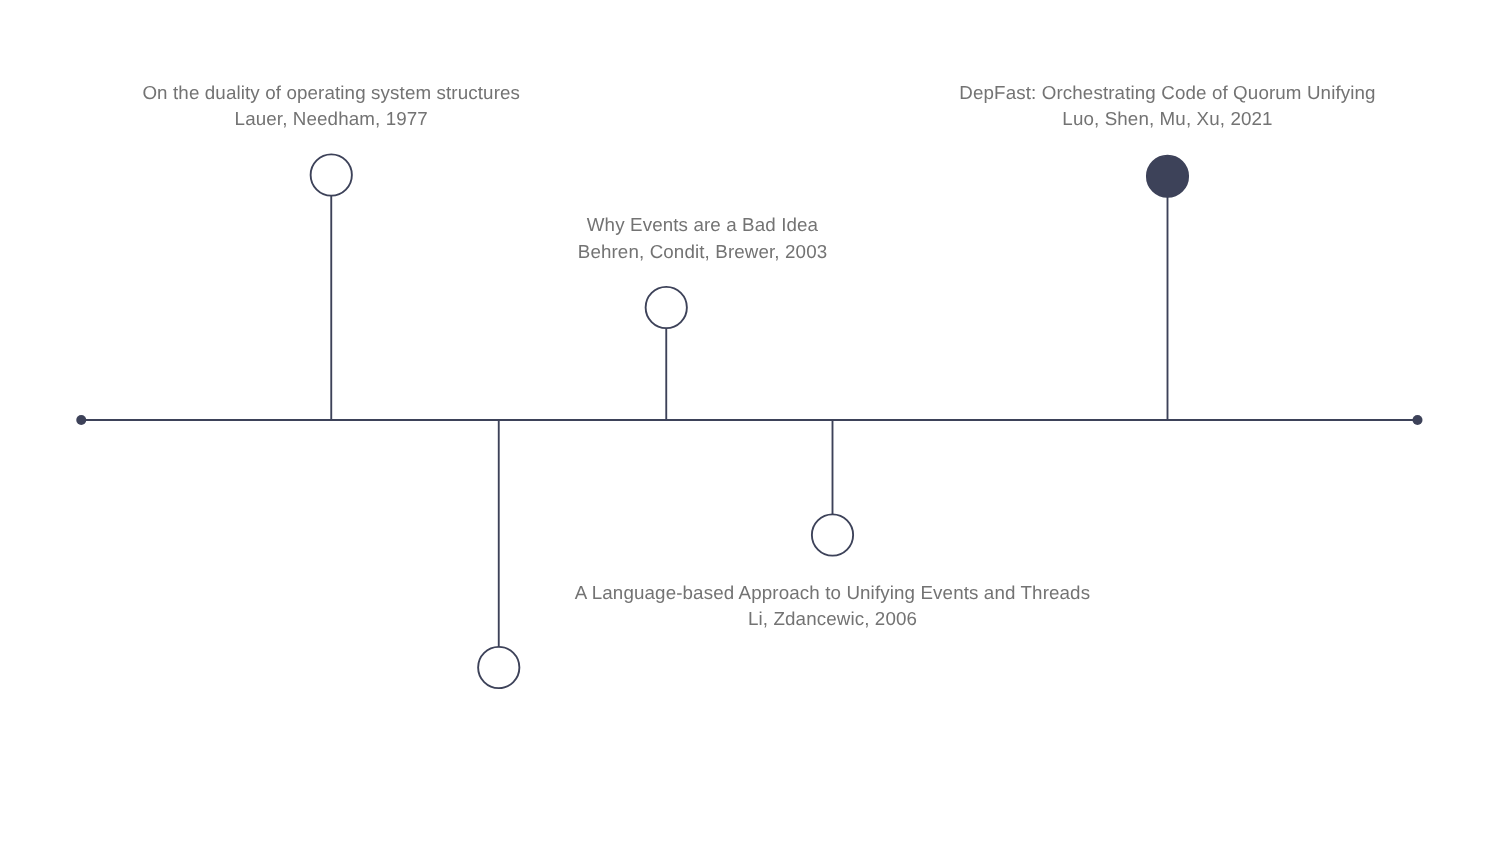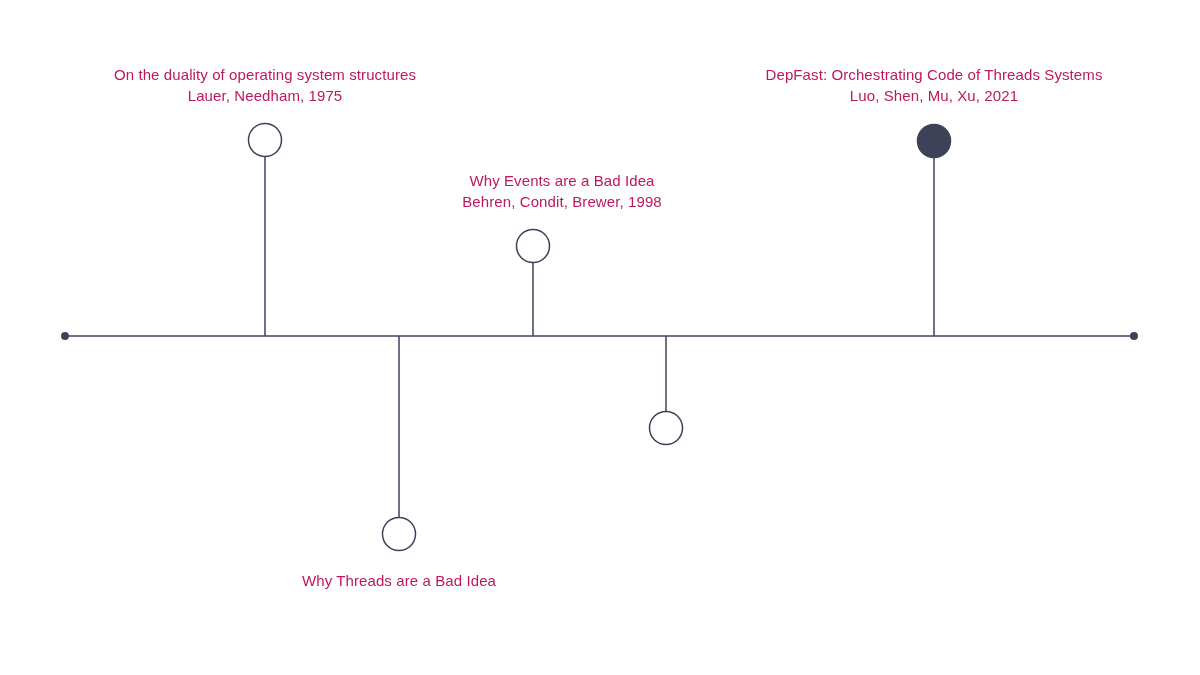--- a/index.html
+++ b/index.html
@@ -25,21 +25,21 @@
     left: 0;
     top: 0;
     width: 1200px;
     height: 675px;
   }
   .event-label {
     position: absolute;
     font-family: "Liberation Sans", sans-serif;
     font-size: 15px;
     line-height: 21px;
-    color: #be185d;
+    color: #737373;
     text-align: center;
     white-space: nowrap;
     transform: translateX(-50%);
     letter-spacing: 0.1px;
   }
   .event-title,
   .event-meta {
     display: block;
   }
 </style>
@@ -62,31 +62,34 @@
 
     <circle cx="265" cy="140" r="16.5" fill="#ffffff" stroke="#3d4259" stroke-width="1.5"></circle>
     <circle cx="399" cy="534" r="16.5" fill="#ffffff" stroke="#3d4259" stroke-width="1.5"></circle>
     <circle cx="533" cy="246" r="16.5" fill="#ffffff" stroke="#3d4259" stroke-width="1.5"></circle>
     <circle cx="666" cy="428" r="16.5" fill="#ffffff" stroke="#3d4259" stroke-width="1.5"></circle>
     <circle cx="934" cy="141" r="16.5" fill="#3d4259" stroke="#3d4259" stroke-width="1.5"></circle>
   </svg>
 
   <div class="event-label" style="left:265px; top:64px;">
     <span class="event-title">On the duality of operating system structures</span>
-    <span class="event-meta">Lauer, Needham, 1975</span>
+    <span class="event-meta">Lauer, Needham, 1977</span>
   </div>
 
   <div class="event-label" style="left:399px; top:570px;">
-    <span class="event-title">Why Threads are a Bad Idea</span>
   </div>
 
   <div class="event-label" style="left:562px; top:170px;">
     <span class="event-title">Why Events are a Bad Idea</span>
-    <span class="event-meta">Behren, Condit, Brewer, 1998</span>
+    <span class="event-meta">Behren, Condit, Brewer, 2003</span>
   </div>
 
+  <div class="event-label" style="left:666px; top:464px;">
+    <span class="event-title">A Language-based Approach to Unifying Events and Threads</span>
+    <span class="event-meta">Li, Zdancewic, 2006</span>
+  </div>
 
   <div class="event-label" style="left:934px; top:64px;">
-    <span class="event-title">DepFast: Orchestrating Code of Threads Systems</span>
+    <span class="event-title">DepFast: Orchestrating Code of Quorum Unifying</span>
     <span class="event-meta">Luo, Shen, Mu, Xu, 2021</span>
   </div>
 
 </div>
 
 </body></html>

